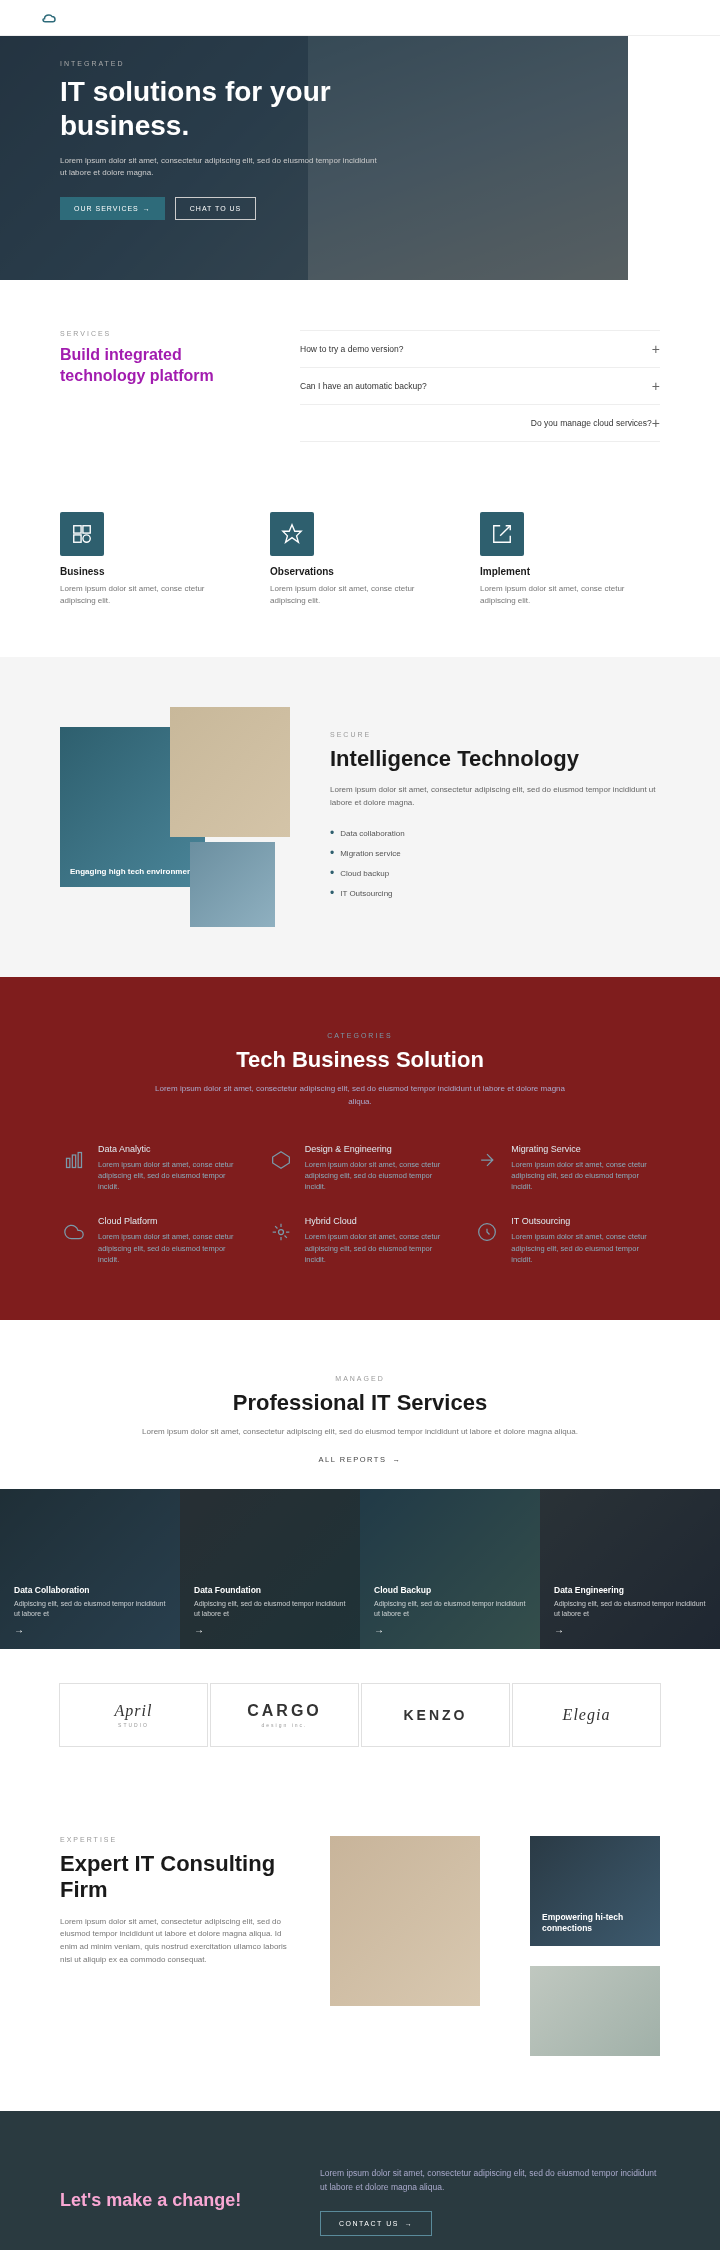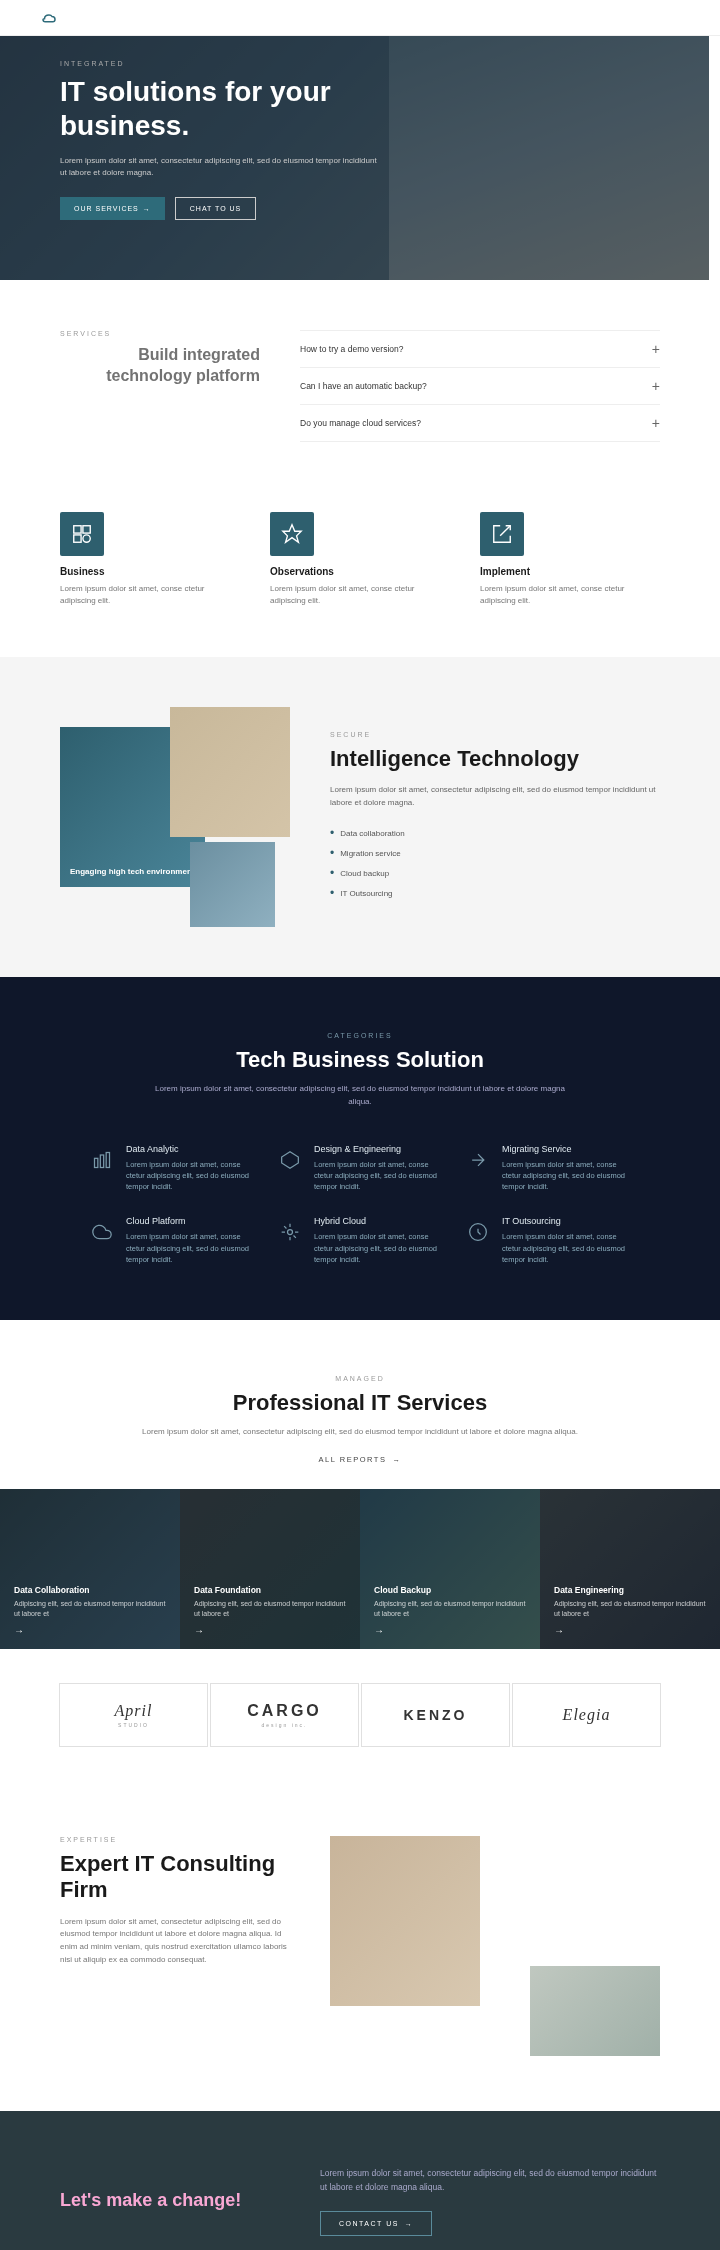--- a/index.html
+++ b/index.html
@@ -1,21 +1,21 @@
 <!DOCTYPE html>
 <html><head>
   <meta charset="utf-8">
   <style>
     * { box-sizing: border-box; margin: 0; padding: 0; }
     body { font-family: 'Arial', sans-serif; width: 720px; margin: 0 auto; background: #fff; font-size: 10px; color: #333; }
 
     
     .hero {
       position: relative;
-      width: 709px;
+      width: 628px;
       height: 280px;
       background: linear-gradient(135deg, #2c3e50 0%, #3d5a6e 40%, #7f8c8d 100%);
       overflow: hidden;
       display: flex;
       align-items: center;
       padding: 40px 60px;
     }
     .hero-overlay {
       position: absolute; top:0; left:0; right:0; bottom:0;
       background: rgba(30,45,55,0.65);
@@ -55,27 +55,27 @@
     .nav-logo-icon { width: 18px; height: 14px; }
 
     
     .services-section {
       padding: 50px 60px 40px;
       display: flex;
       gap: 40px;
     }
     .services-left { flex: 0 0 200px; }
     .services-tag { font-size: 7px; letter-spacing: 2px; text-transform: uppercase; color: #999; margin-bottom: 8px; }
-    .services-title { font-size: 16px; font-weight: 700; line-height: 1.3; color: #737373; text-align: right; }
+    .services-title { font-size: 16px; font-weight: 700; line-height: 1.3; color: #a21caf; }
     .services-right { flex: 1; display: flex; flex-direction: column; gap: 0; justify-content: center; }
     .faq-item {
       display: flex; justify-content: space-between; align-items: center;
       padding: 10px 0; border-top: 1px solid #eee; cursor: pointer;
     }
-    .faq-item:last-child { border-bottom: 1px solid #eee; }
+    .faq-item:last-child { border-bottom: 1px solid #eee; justify-content: flex-end; }
     .faq-text { font-size: 8.5px; color: #333; }
     .faq-plus { font-size: 14px; color: #666; }
 
     
     .features-section { padding: 30px 60px 50px; display: flex; gap: 30px; }
     .feature-item { flex: 1; }
     .feature-icon {
       width: 44px; height: 44px; background: #2e5f6e;
       display: flex; align-items: center; justify-content: center;
       margin-bottom: 10px; border-radius: 2px;
@@ -110,21 +110,21 @@
     .intel-content { flex: 1; }
     .intel-tag { font-size: 7px; letter-spacing: 2px; text-transform: uppercase; color: #999; margin-bottom: 8px; }
     .intel-title { font-size: 22px; font-weight: 700; line-height: 1.2; color: #1a1a1a; margin-bottom: 12px; }
     .intel-desc { font-size: 8px; color: #666; line-height: 1.6; margin-bottom: 14px; }
     .intel-list { list-style: none; }
     .intel-list li { font-size: 8px; color: #555; padding: 3px 0; display: flex; align-items: center; gap: 6px; }
     .intel-list li::before { content: '•'; color: #2e5f6e; font-size: 12px; }
 
     
     .categories-section {
-      background: #0f172a; padding: 55px 88px; color: #fff;
+      background: #7f1d1d; padding: 55px 60px; color: #fff;
     }
     .categories-tag { font-size: 7px; letter-spacing: 2px; text-transform: uppercase; color: #7a9aaa; text-align: center; margin-bottom: 8px; }
     .categories-title { font-size: 22px; font-weight: 700; text-align: center; margin-bottom: 10px; }
     .categories-desc { font-size: 8px; color: #aac; text-align: center; line-height: 1.6; margin-bottom: 35px; max-width: 420px; margin-left: auto; margin-right: auto; }
     .categories-grid { display: grid; grid-template-columns: 1fr 1fr 1fr; gap: 24px 20px; }
     .cat-item { display: flex; gap: 10px; }
     .cat-icon { width: 28px; height: 28px; flex-shrink: 0; display: flex; align-items: center; justify-content: center; margin-top: 2px; }
     .cat-icon svg { width: 20px; height: 20px; stroke: #7a9aaa; fill: none; stroke-width: 1.5; }
     .cat-title { font-size: 9px; font-weight: 400; margin-bottom: 5px; color: #e0eaf0; }
     .cat-desc { font-size: 7.5px; color: #8aabbb; line-height: 1.5; }
@@ -488,20 +488,23 @@
 </div>
 
 <div class="expert-section">
   <div class="expert-left">
     <div class="expert-tag">EXPERTISE</div>
     <h2 class="expert-title">Expert IT Consulting Firm</h2>
     <p class="expert-desc">Lorem ipsum dolor sit amet, consectetur adipiscing elit, sed do eiusmod tempor incididunt ut labore et dolore magna aliqua. Id enim ad minim veniam, quis nostrud exercitation ullamco laboris nisi ut aliquip ex ea commodo consequat.</p>
   </div>
   <div class="expert-right">
     <div class="expert-img1"></div>
+    <div class="expert-img2">
+      <span class="expert-img2-label">Empowering hi-tech connections</span>
+    </div>
     <div class="expert-img3"></div>
   </div>
 </div>
 
 <div class="cta-section">
   <div class="cta-left">
     <h2 class="cta-title">Let's make a change!</h2>
   </div>
   <div class="cta-right">
     <p class="cta-desc">Lorem ipsum dolor sit amet, consectetur adipiscing elit, sed do eiusmod tempor incididunt ut labore et dolore magna aliqua.</p>

